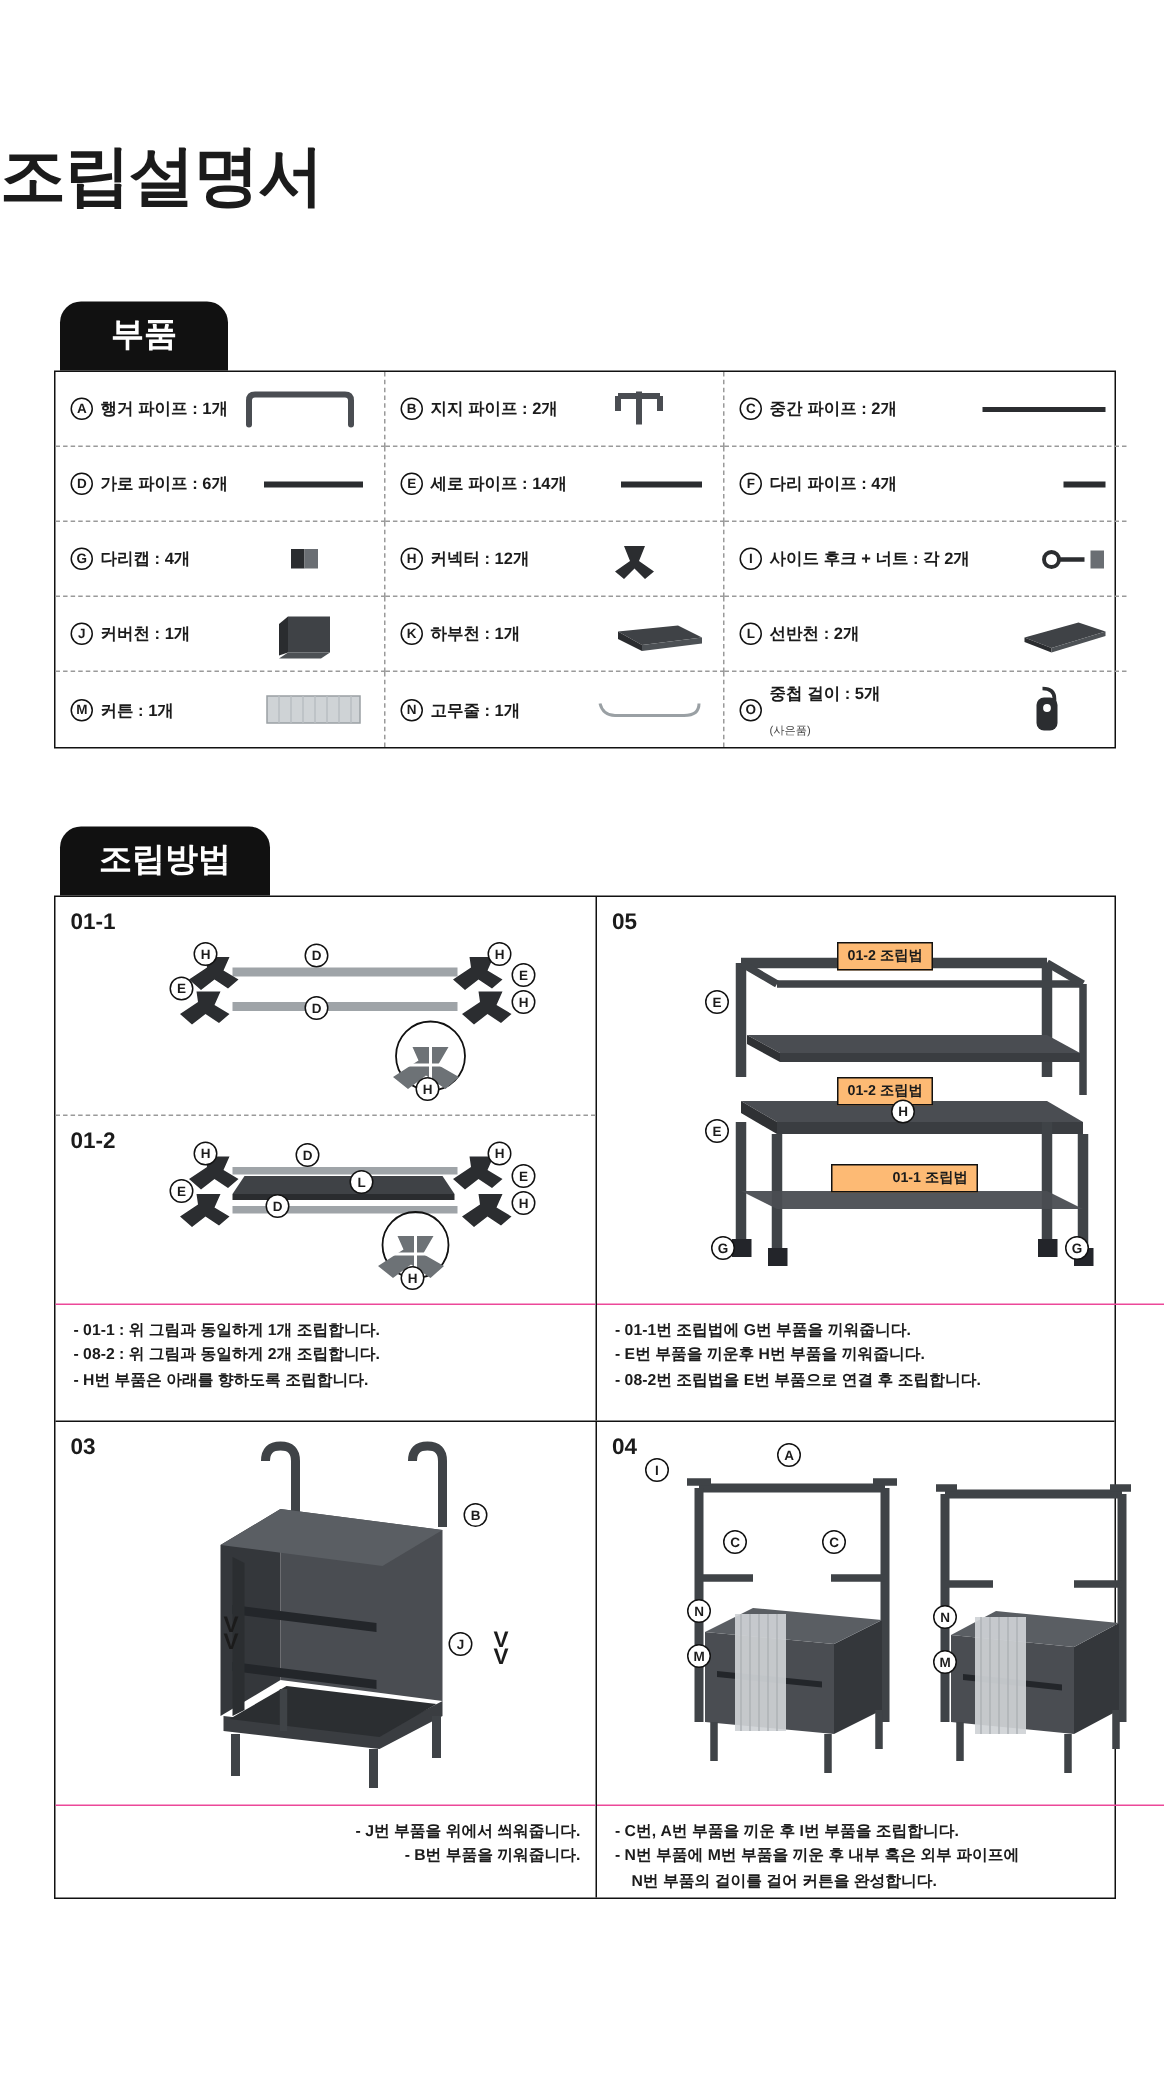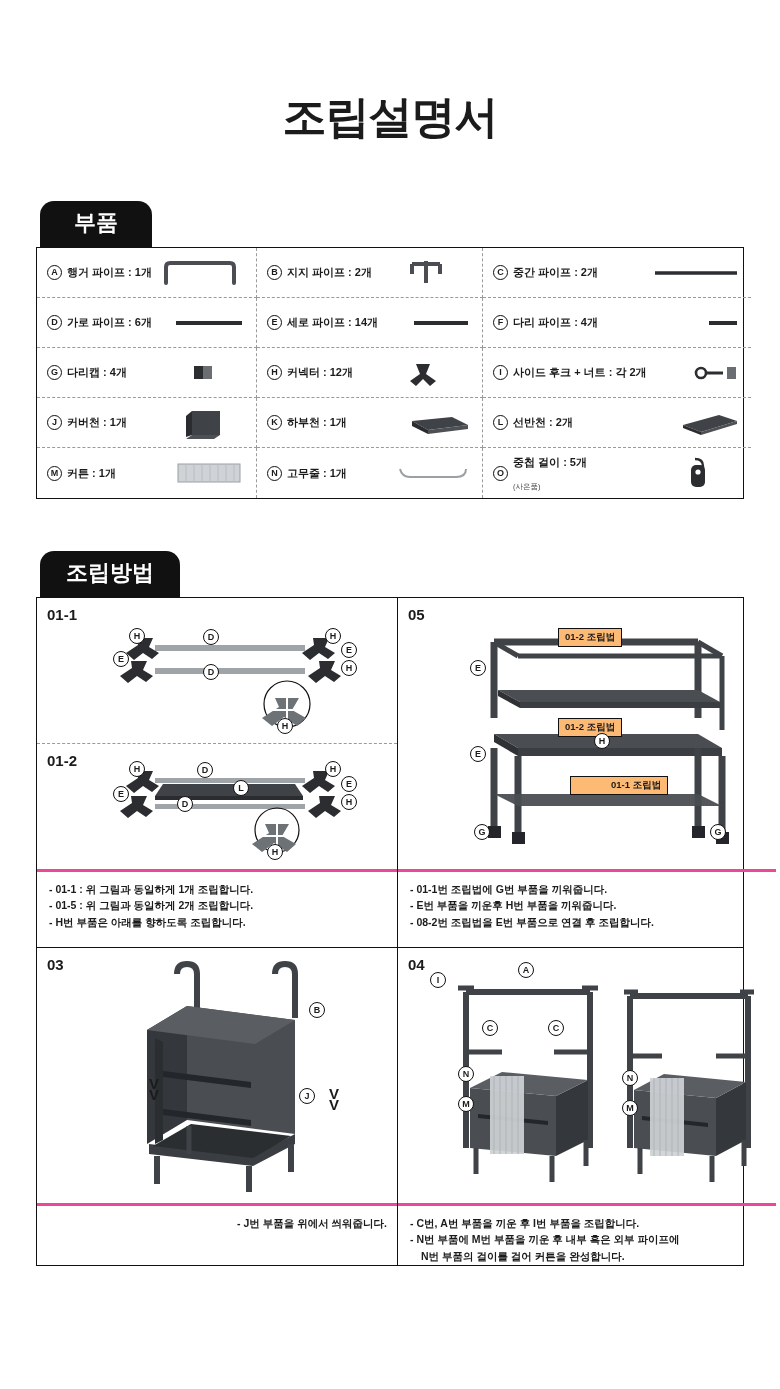--- a/index.html
+++ b/index.html
@@ -7,21 +7,21 @@
   body {
     width:780px; height:1389px;
     background:#ffffff;
     font-family:"Liberation Sans", sans-serif;
     color:#1b1b1b;
     position:relative;
     overflow:hidden;
   }
   
   .page-title{
-    text-align:center;
+    text-align:left;
     font-size:44px;
     font-weight:bold;
     letter-spacing:-1px;
     padding-top:88px;
     margin:0;
   }
   
   .section { margin:0 36px; }
   .sec-parts { margin-top:54px; }
   .sec-steps { margin-top:52px; }
@@ -94,21 +94,21 @@
   .step-col{ border-right:1px solid #111; }
   .step-col:last-child{ border-right:none; }
   .step-box{ position:relative; }
   .step-num{
     position:absolute;
     top:8px; left:10px;
     font-size:15px;
     font-weight:bold;
   }
   .note{
-    border-top:3px solid #ec4899;
+    border-top:1px solid #ec4899;
     padding:9px 10px 10px 12px;
     font-size:10.5px;
     line-height:1.55;
     font-weight:bold;
   }
   .note div{ white-space:nowrap; }
   .note .ind{ padding-left:11px; }
   .row-div{ border-top:1px solid #111; }
   .dash-div{ border-top:1px dashed #9a9a9a; }
   
@@ -384,21 +384,21 @@
           <span class="mk" style="left:140px;top:52px;">D</span>
           <span class="mk" style="left:196px;top:36px;">L</span>
           <span class="mk" style="left:304px;top:32px;">E</span>
           <span class="mk" style="left:288px;top:17px;">H</span>
           <span class="mk" style="left:304px;top:50px;">H</span>
           <span class="mk" style="left:230px;top:100px;">H</span>
         </div>
 
         <div class="note" style="height:78px;">
           <div>- 01-1 : 위 그림과 동일하게 1개 조립합니다.</div>
-          <div>- 01-5 : 위 그림과 동일하게 2개 조립합니다.</div>
+          <div>- 08-2 : 위 그림과 동일하게 2개 조립합니다.</div>
           <div>- H번 부품은 아래를 향하도록 조립합니다.</div>
         </div>
       </div>
 
       <div class="step-col">
         <div class="step-box" style="height:271px;">
           <div class="step-num">05</div>
           <svg width="378" height="271" viewBox="0 0 378 271">
 
             <path d="M96 44 L300 44" stroke="#3f4347" stroke-width="7"></path>
@@ -418,21 +418,21 @@
             <path d="M96 150 L96 232 M300 150 L300 232 M324 158 L324 238 M120 158 L120 238" stroke="#3f4347" stroke-width="7"></path>
             <path d="M96 196 L300 196 L324 208 L120 208 Z" fill="#4a4d52" opacity="0.95"></path>
 
             <rect x="90" y="228" width="13" height="12" fill="#23252a"></rect>
             <rect x="294" y="228" width="13" height="12" fill="#23252a"></rect>
             <rect x="114" y="234" width="13" height="12" fill="#23252a"></rect>
             <rect x="318" y="234" width="13" height="12" fill="#23252a"></rect>
           </svg>
           <span class="pill" style="left:160px;top:30px;">01-2 조립법</span>
           <span class="pill" style="left:160px;top:120px;">01-2 조립법</span>
-          <span class="pill" style="left:172px;top:178px;padding-left:40px;">01-1 조립법</span>
+          <span class="pill" style="left:156px;top:178px;padding-left:40px;">01-1 조립법</span>
           <span class="mk" style="left:72px;top:62px;">E</span>
           <span class="mk" style="left:196px;top:135px;">H</span>
           <span class="mk" style="left:72px;top:148px;">E</span>
           <span class="mk" style="left:76px;top:226px;">G</span>
           <span class="mk" style="left:312px;top:226px;">G</span>
         </div>
 
         <div class="note" style="height:77px;">
           <div>- 01-1번 조립법에 G번 부품을 끼워줍니다.</div>
           <div>- E번 부품을 끼운후 H번 부품을 끼워줍니다.</div>
@@ -468,20 +468,21 @@
             <path d="M120 208 L120 236 M212 218 L212 244 M254 196 L254 224" stroke="#3f4347" stroke-width="6"></path>
             <path d="M152 178 L152 206" stroke="#3f4347" stroke-width="5"></path>
           </svg>
           <span class="mk" style="left:272px;top:54px;">B</span>
           <span class="mk" style="left:262px;top:140px;">J</span>
           <span class="vchev" style="left:112px;top:130px;">V<br>V</span>
           <span class="vchev" style="left:292px;top:140px;">V<br>V</span>
         </div>
         <div class="note" style="height:62px;text-align:right;">
           <div>- J번 부품을 위에서 씌워줍니다.</div>
+          <div>- B번 부품을 끼워줍니다.</div>
         </div>
       </div>
 
       <div class="step-col">
         <div class="step-box" style="height:255px;">
           <div class="step-num">04</div>
           <svg width="378" height="255" viewBox="0 0 378 255">
 
             <path d="M68 44 L192 44" stroke="#3f4347" stroke-width="6"></path>
             <path d="M68 44 L68 200 M192 44 L192 200" stroke="#3f4347" stroke-width="6"></path>

